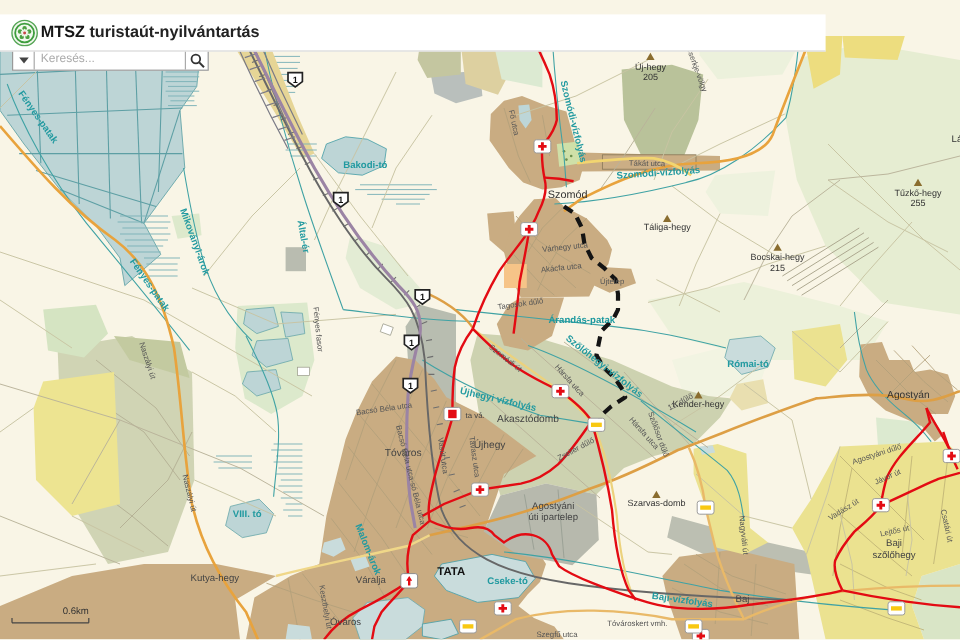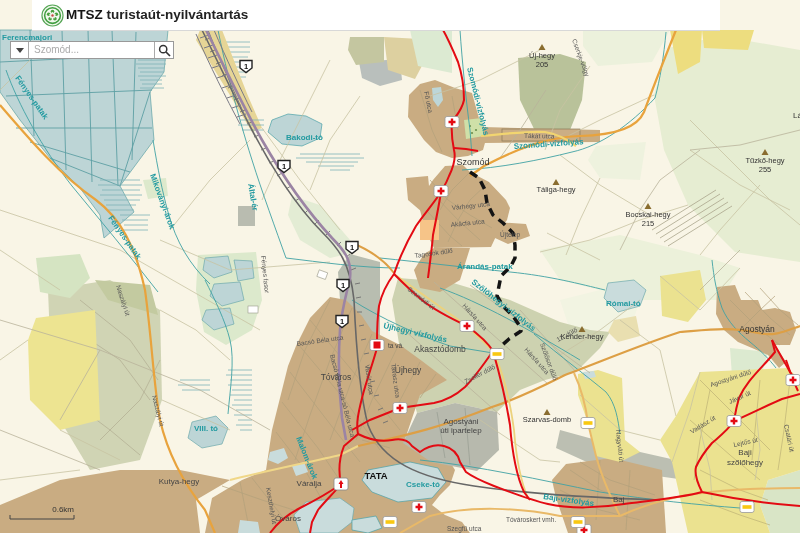--- a/index.html
+++ b/index.html
@@ -1,17 +1,17 @@
 <!DOCTYPE html>
 <html><head>
 <meta charset="utf-8">
 <style>
 html,body{margin:0;padding:0;width:800px;height:533px;overflow:hidden;font-family:"Liberation Sans",sans-serif;}
 #page{position:relative;width:800px;height:533px;background:#f9f5e6;}
-#hdr{position:absolute;left:0;top:0;width:688px;height:30px;background:#fff;border-bottom:1px solid #d8d8d8;z-index:30;margin-left:32px;}
+#hdr{position:absolute;left:0;top:12px;width:688px;height:30px;background:#fff;border-bottom:1px solid #d8d8d8;z-index:30;}
 #hdr .title{position:absolute;left:34px;top:7px;font-size:13.5px;font-weight:bold;color:#161616;letter-spacing:0;}
 #logo{position:absolute;left:9px;top:4px;}
 #search{position:absolute;left:10px;top:41px;width:162px;height:16px;background:#fff;border:1px solid #999;z-index:20;display:flex;}
 #search .dd{width:17px;border-right:1px solid #aaa;display:flex;align-items:center;justify-content:center;}
 #search .dd:after{content:"";width:0;height:0;border:4px solid transparent;border-top:5px solid #444;margin-top:4px;}
 #search .ph{flex:1;color:#aaa;font-size:10px;line-height:16px;padding-left:5px;}
 #search .mg{width:18px;display:flex;align-items:center;justify-content:center;border-left:1px solid #aaa;}
 #map{position:absolute;left:0;top:0;}
 text{font-family:"Liberation Sans",sans-serif;}
 .teal{fill:#229aa0;font-size:8px;font-weight:bold;}
@@ -559,21 +559,21 @@
           <circle cx="9.6" cy="11.2" r="1"></circle>
         </g>
         <circle cx="12" cy="12" r="1.3" fill="#c84848"></circle>
       </svg>
 
 <div class="title">MTSZ <span style="color:#222">turistaút-nyilvántartás</span></div>
 </div>
 
 <div id="search">
       <div class="dd"></div>
-      <div class="ph">Szomód...</div>
+      <div class="ph">Keresés...</div>
       <div class="mg">
         <svg width="13" height="13" viewBox="0 0 13 13">
           <circle cx="5.2" cy="5.2" r="3.6" fill="none" stroke="#333" stroke-width="1.5"></circle>
           <line x1="8" y1="8" x2="12" y2="12" stroke="#333" stroke-width="1.7"></line>
         </svg>
       </div>
     </div>
 </div>
 
 </body></html>

